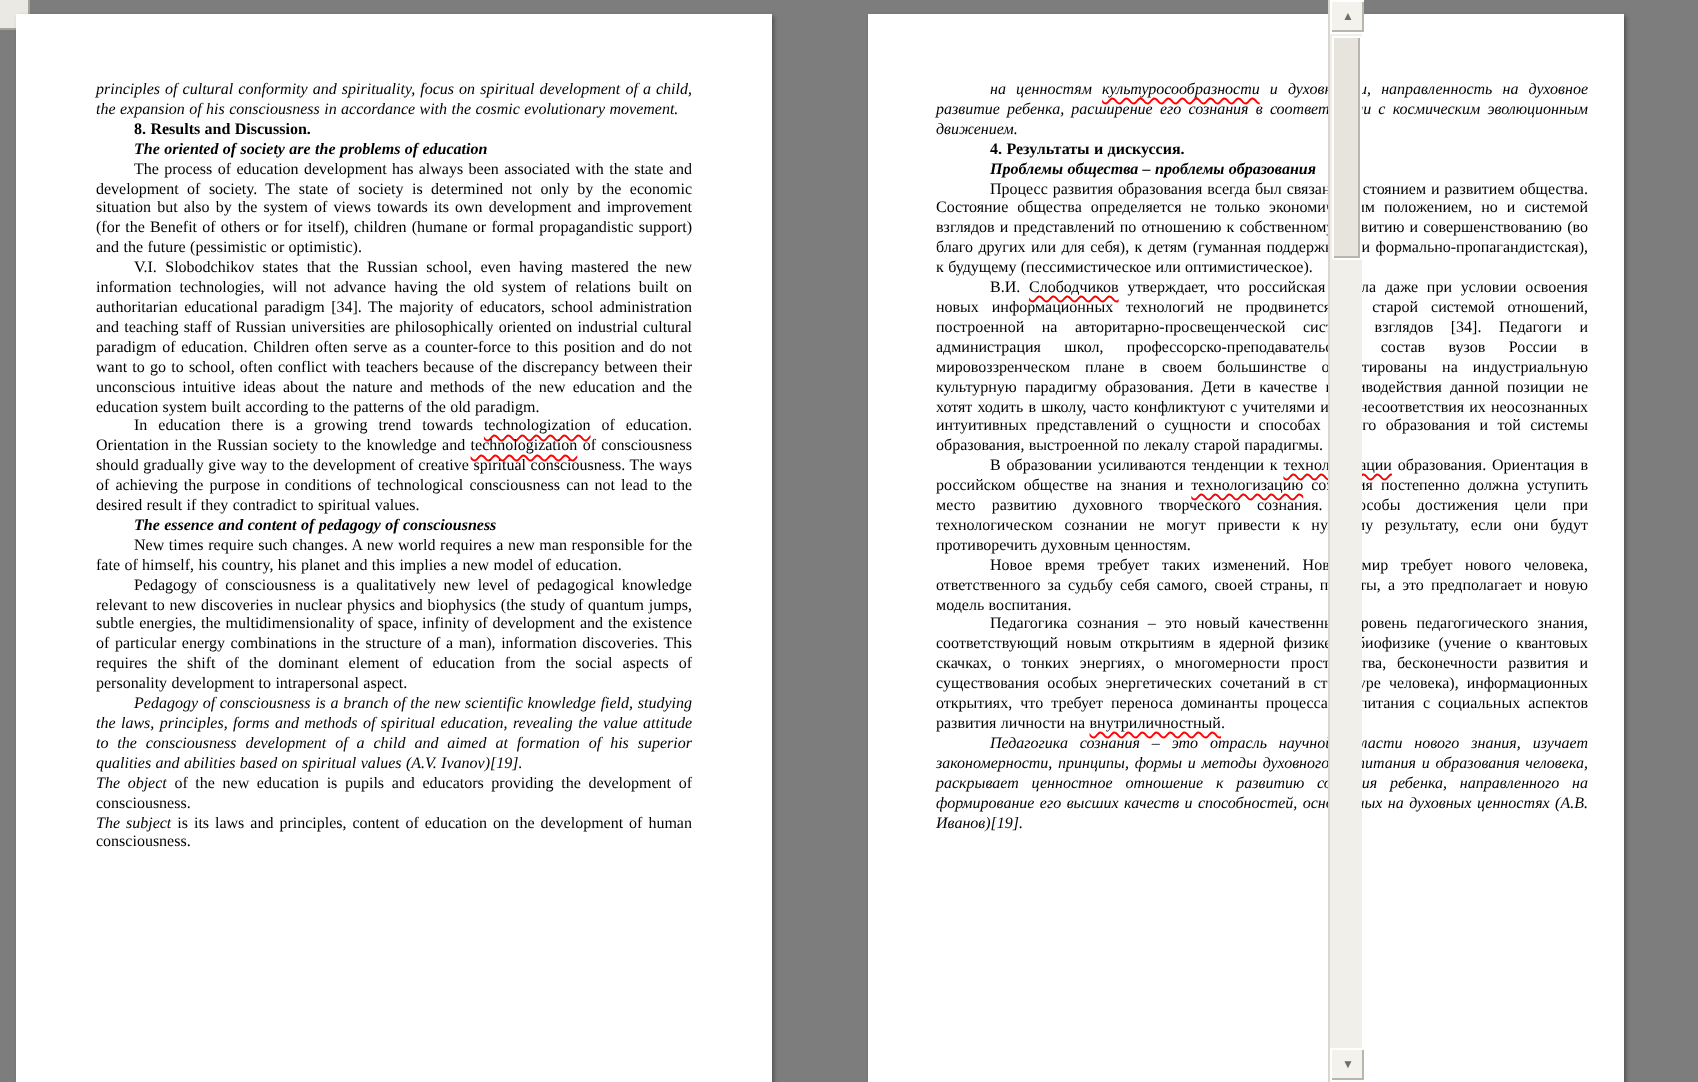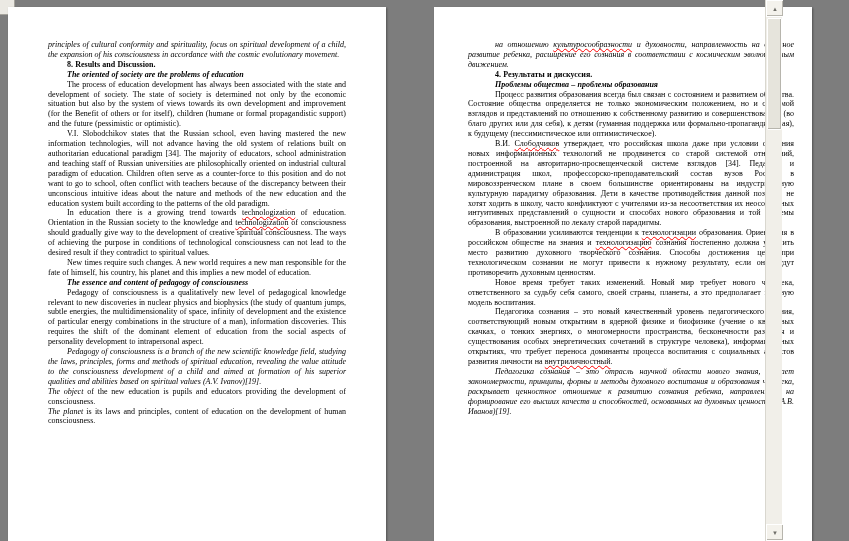--- a/index.html
+++ b/index.html
@@ -1,18 +1,18 @@
 <!DOCTYPE html>
 <html><head>
 <meta charset="utf-8">
 <style>
   * { margin:0; padding:0; box-sizing:border-box; }
   html, body { width:849px; height:541px; overflow:hidden; background:#7d7d7d; }
   .viewport {
-    position:relative; width:782px; height:541px;
+    position:relative; width:681px; height:541px;
     background:#7d7d7d; font-family:"Liberation Serif", serif;
   }
   .corner-box {
     position:absolute; left:0; top:0; width:15px; height:15px;
     background:#ebe9e3; border-right:1px solid #a5a39c; border-bottom:1px solid #a5a39c;
   }
   .page {
     position:absolute; top:7px; width:378px; height:780px; background:#ffffff;
     box-shadow:1px 1px 2px rgba(0,0,0,0.35);
   }
@@ -68,32 +68,32 @@
   <div class="corner-box"></div>
 
   <div class="page page-left">
     <div class="page-content">
         <p class="par"><span class="it">principles of cultural conformity and spirituality, focus on spiritual development of a child, the expansion of his consciousness in accordance with the cosmic evolutionary movement.</span></p>
         <p class="par indent"><span class="bd">8. Results and Discussion.</span></p>
         <p class="par indent"><span class="it bd">The oriented of society are the problems of education</span></p>
         <p class="par indent"><span class="">The process of education development has always been associated with the state and development of society. The state of society is determined not only by the economic situation but also by the system of views towards its own development and improvement (for the Benefit of others or for itself), children (humane or formal propagandistic support) and the future (pessimistic or optimistic).</span></p>
         <p class="par indent"><span class="">V.I. Slobodchikov states that the Russian school, even having mastered the new information technologies, will not advance having the old system of relations built on authoritarian educational paradigm [34]. The majority of educators, school administration and teaching staff of Russian universities are philosophically oriented on industrial cultural paradigm of education. Children often serve as a counter-force to this position and do not want to go to school, often conflict with teachers because of the discrepancy between their unconscious intuitive ideas about the nature and methods of the new education and the education system built according to the patterns of the old paradigm.</span></p>
         <p class="par indent"><span class="">In education there is a growing trend towards </span><span class="sq">technologization</span><span class=""> of education. Orientation in the Russian society to the knowledge and </span><span class="sq">technologization</span><span class=""> of consciousness should gradually give way to the development of creative spiritual consciousness. The ways of achieving the purpose in conditions of technological consciousness can not lead to the desired result if they contradict to spiritual values.</span></p>
+        <p class="par indent"><span class="it bd">The essence and content of pedagogy of consciousness</span></p>
         <p class="par indent"><span class="">New times require such changes. A new world requires a new man responsible for the fate of himself, his country, his planet and this implies a new model of education.</span></p>
-        <p class="par indent"><span class="it bd">The essence and content of pedagogy of consciousness</span></p>
         <p class="par indent"><span class="">Pedagogy of consciousness is a qualitatively new level of pedagogical knowledge relevant to new discoveries in nuclear physics and biophysics (the study of quantum jumps, subtle energies, the multidimensionality of space, infinity of development and the existence of particular energy combinations in the structure of a man), information discoveries. This requires the shift of the dominant element of education from the social aspects of personality development to intrapersonal aspect.</span></p>
         <p class="par indent"><span class="it">Pedagogy of consciousness is a branch of the new scientific knowledge field, studying the laws, principles, forms and methods of spiritual education, revealing the value attitude to the consciousness development of a child and aimed at formation of his superior qualities and abilities based on spiritual values (A.V. Ivanov)[19].</span></p>
         <p class="par"><span class="it">The object</span><span class=""> of the new education is pupils and educators providing the development of consciousness.</span></p>
-        <p class="par"><span class="it">The planet</span><span class=""> is its laws and principles, content of education on the development of human consciousness.</span></p>
+        <p class="par"><span class="it">The subject</span><span class=""> is its laws and principles, content of education on the development of human consciousness.</span></p>
       </div>
   </div>
 
   <div class="page page-right">
     <div class="page-content">
-        <p class="par indent"><span class="it">на отношению </span><span class="it sq">культуросообразности</span><span class="it"> и духовности, направленность на духовное развитие ребенка, расширение его сознания в соответствии с космическим эволюционным движением.</span></p>
+        <p class="par indent"><span class="it">на ценностям </span><span class="it sq">культуросообразности</span><span class="it"> и духовности, направленность на духовное развитие ребенка, расширение его сознания в соответствии с космическим эволюционным движением.</span></p>
         <p class="par indent"><span class="bd">4. Результаты и дискуссия.</span></p>
         <p class="par indent"><span class="it bd">Проблемы общества – проблемы образования</span></p>
         <p class="par indent"><span class="">Процесс развития образования всегда был связан с состоянием и развитием общества. Состояние общества определяется не только экономическим положением, но и системой взглядов и представлений по отношению к собственному развитию и совершенствованию (во благо других или для себя), к детям (гуманная поддержка или формально-пропагандистская), к будущему (пессимистическое или оптимистическое).</span></p>
         <p class="par indent"><span class="">В.И. </span><span class="sq">Слободчиков</span><span class=""> утверждает, что российская школа даже при условии освоения новых информационных технологий не продвинется со старой системой отношений, построенной на авторитарно-просвещенческой системе взглядов [34]. Педагоги и администрация школ, профессорско-преподавательский состав вузов России в мировоззренческом плане в своем большинстве ориентированы на индустриальную культурную парадигму образования. Дети в качестве противодействия данной позиции не хотят ходить в школу, часто конфликтуют с учителями из-за несоответствия их неосознанных интуитивных представлений о сущности и способах нового образования и той системы образования, выстроенной по лекалу старой парадигмы.</span></p>
         <p class="par indent"><span class="">В образовании усиливаются тенденции к </span><span class="sq">технологизации</span><span class=""> образования. Ориентация в российском обществе на знания и </span><span class="sq">технологизацию</span><span class=""> сознания постепенно должна уступить место развитию духовного творческого сознания. Способы достижения цели при технологическом сознании не могут привести к нужному результату, если они будут противоречить духовным ценностям.</span></p>
         <p class="par indent"><span class="">Новое время требует таких изменений. Новый мир требует нового человека, ответственного за судьбу себя самого, своей страны, планеты, а это предполагает и новую модель воспитания.</span></p>
         <p class="par indent"><span class="">Педагогика сознания – это новый качественный уровень педагогического знания, соответствующий новым открытиям в ядерной физике и биофизике (учение о квантовых скачках, о тонких энергиях, о многомерности пространства, бесконечности развития и существования особых энергетических сочетаний в структуре человека), информационных открытиях, что требует переноса доминанты процесса воспитания с социальных аспектов развития личности на </span><span class="sq">внутриличностный</span><span class="">.</span></p>
         <p class="par indent"><span class="it">Педагогика сознания – это отрасль научной области нового знания, изучает закономерности, принципы, формы и методы духовного воспитания и образования человека, раскрывает ценностное отношение к развитию сознания ребенка, направленного на формирование его высших качеств и способностей, основанных на духовных ценностях (А.В. Иванов)[19].</span></p>
       </div>
   </div>

